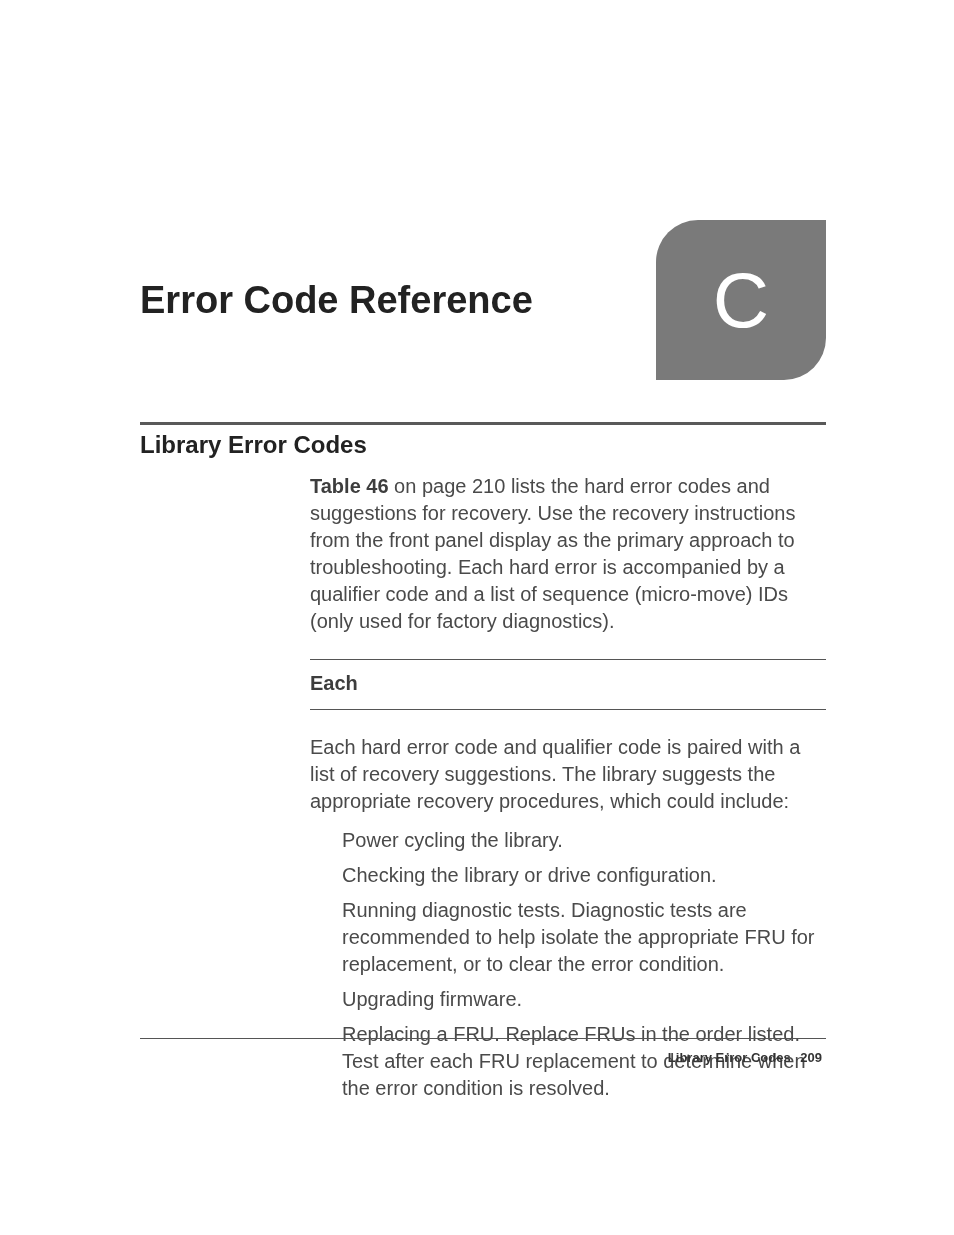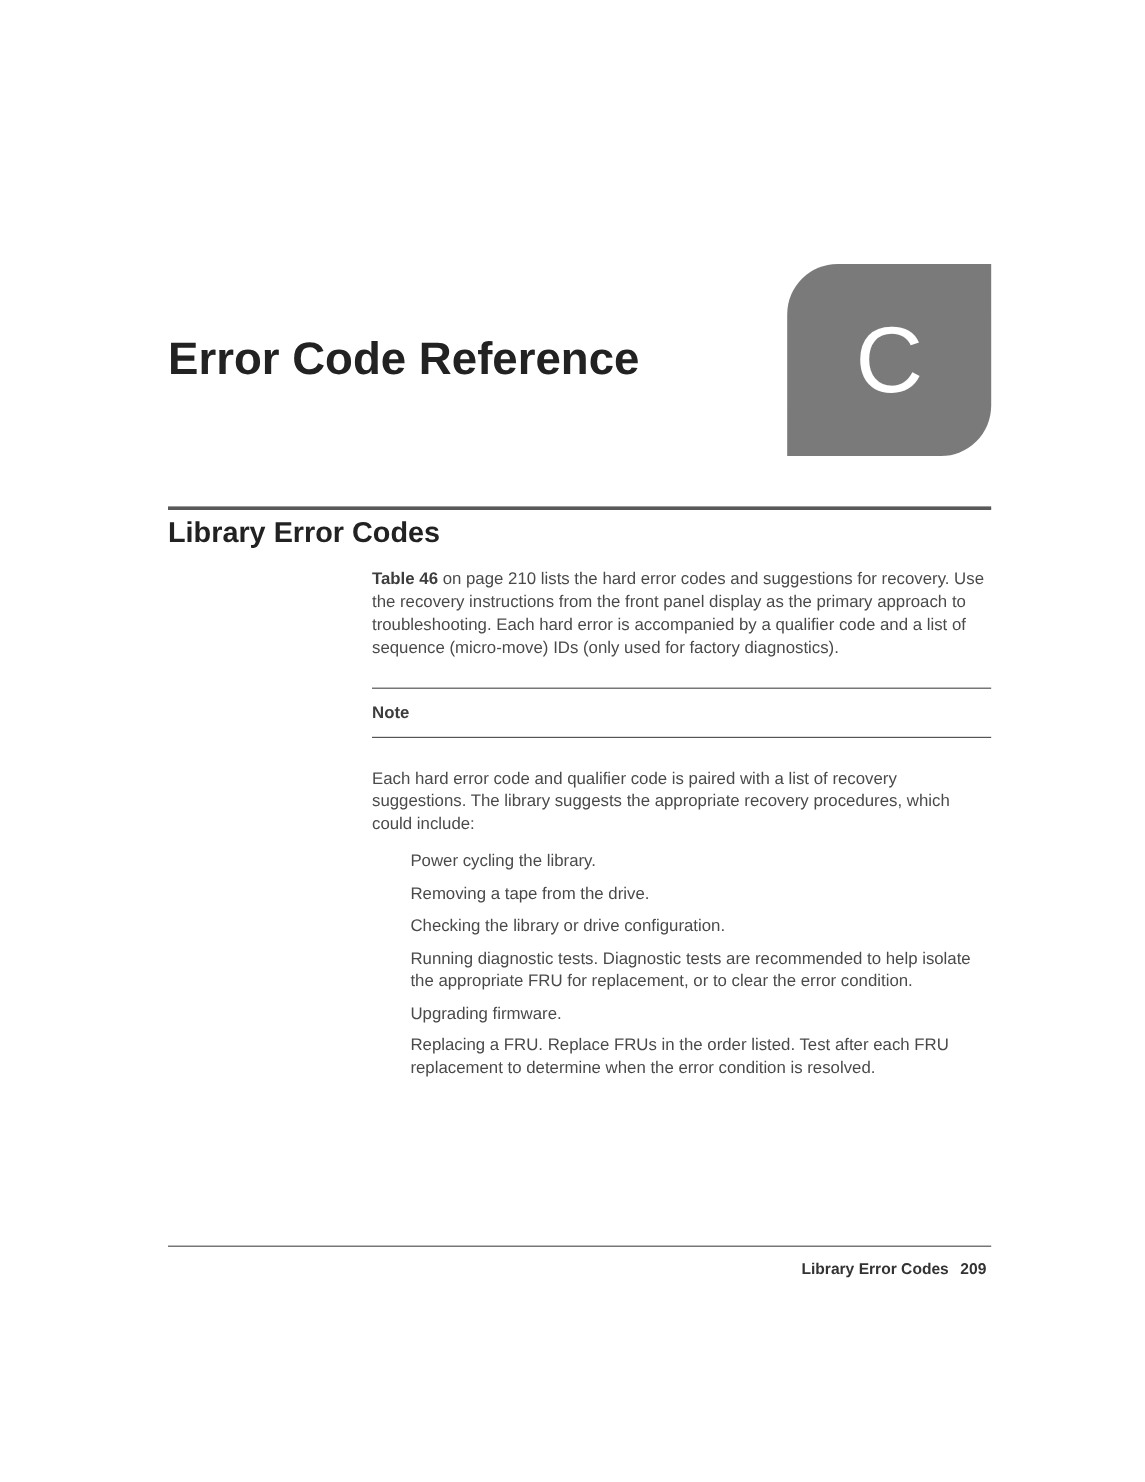--- a/index.html
+++ b/index.html
@@ -45,21 +45,21 @@
     border-top: 3px solid #595959;
     margin: 42px 0 6px 0;
   }
   .section-heading {
     font-size: 24px;
     font-weight: 700;
     margin: 0 0 14px 0;
   }
   .body-block {
     margin-left: 170px;
-    font-size: 14px;
+    font-size: 20px;
     line-height: 1.35;
     color: #4a4a4a;
   }
   .intro-para { margin-bottom: 24px; }
   .note-box {
     border-top: 1px solid #555;
     border-bottom: 1px solid #555;
     padding: 10px 0 12px 0;
     display: flex;
     margin-bottom: 24px;
@@ -104,28 +104,27 @@
 
   <div class="section-rule"></div>
   <div class="section-heading">Library Error Codes</div>
 
   <div class="body-block">
     <div class="intro-para">
       <span class="table-ref">Table 46</span><span> on page 210 lists the hard error codes and suggestions for recovery. Use the recovery instructions from the front panel display as the primary approach to troubleshooting. Each hard error is accompanied by a qualifier code and a list of sequence (micro-move) IDs (only used for factory diagnostics).</span>
     </div>
 
     <div class="note-box">
-      <div class="note-label">Note</div>
+      <div class="note-label">Each</div>
     </div>
 
     <div class="para">Each hard error code and qualifier code is paired with a list of recovery suggestions. The library suggests the appropriate recovery procedures, which could include:</div>
 
     <div class="list">
       <div class="list-item">Power cycling the library.</div>
-      <div class="list-item">Removing a tape from the drive.</div>
       <div class="list-item">Checking the library or drive configuration.</div>
       <div class="list-item">Running diagnostic tests. Diagnostic tests are recommended to help isolate the appropriate FRU for replacement, or to clear the error condition.</div>
       <div class="list-item">Upgrading firmware.</div>
       <div class="list-item">Replacing a FRU. Replace FRUs in the order listed. Test after each FRU replacement to determine when the error condition is resolved.</div>
     </div>
   </div>
 </div>
 
 <div class="footer-rule"></div>
 <div class="footer">

